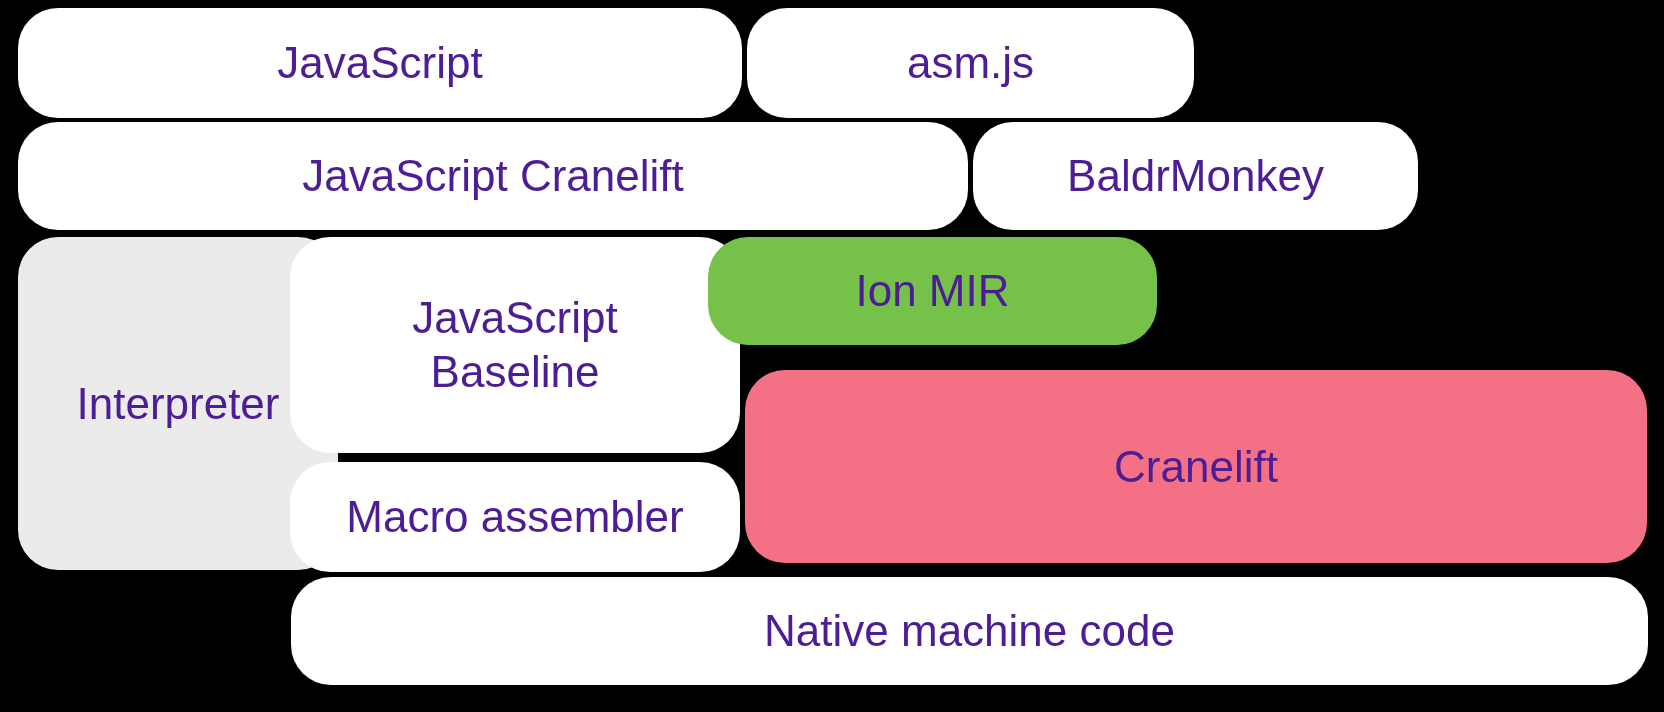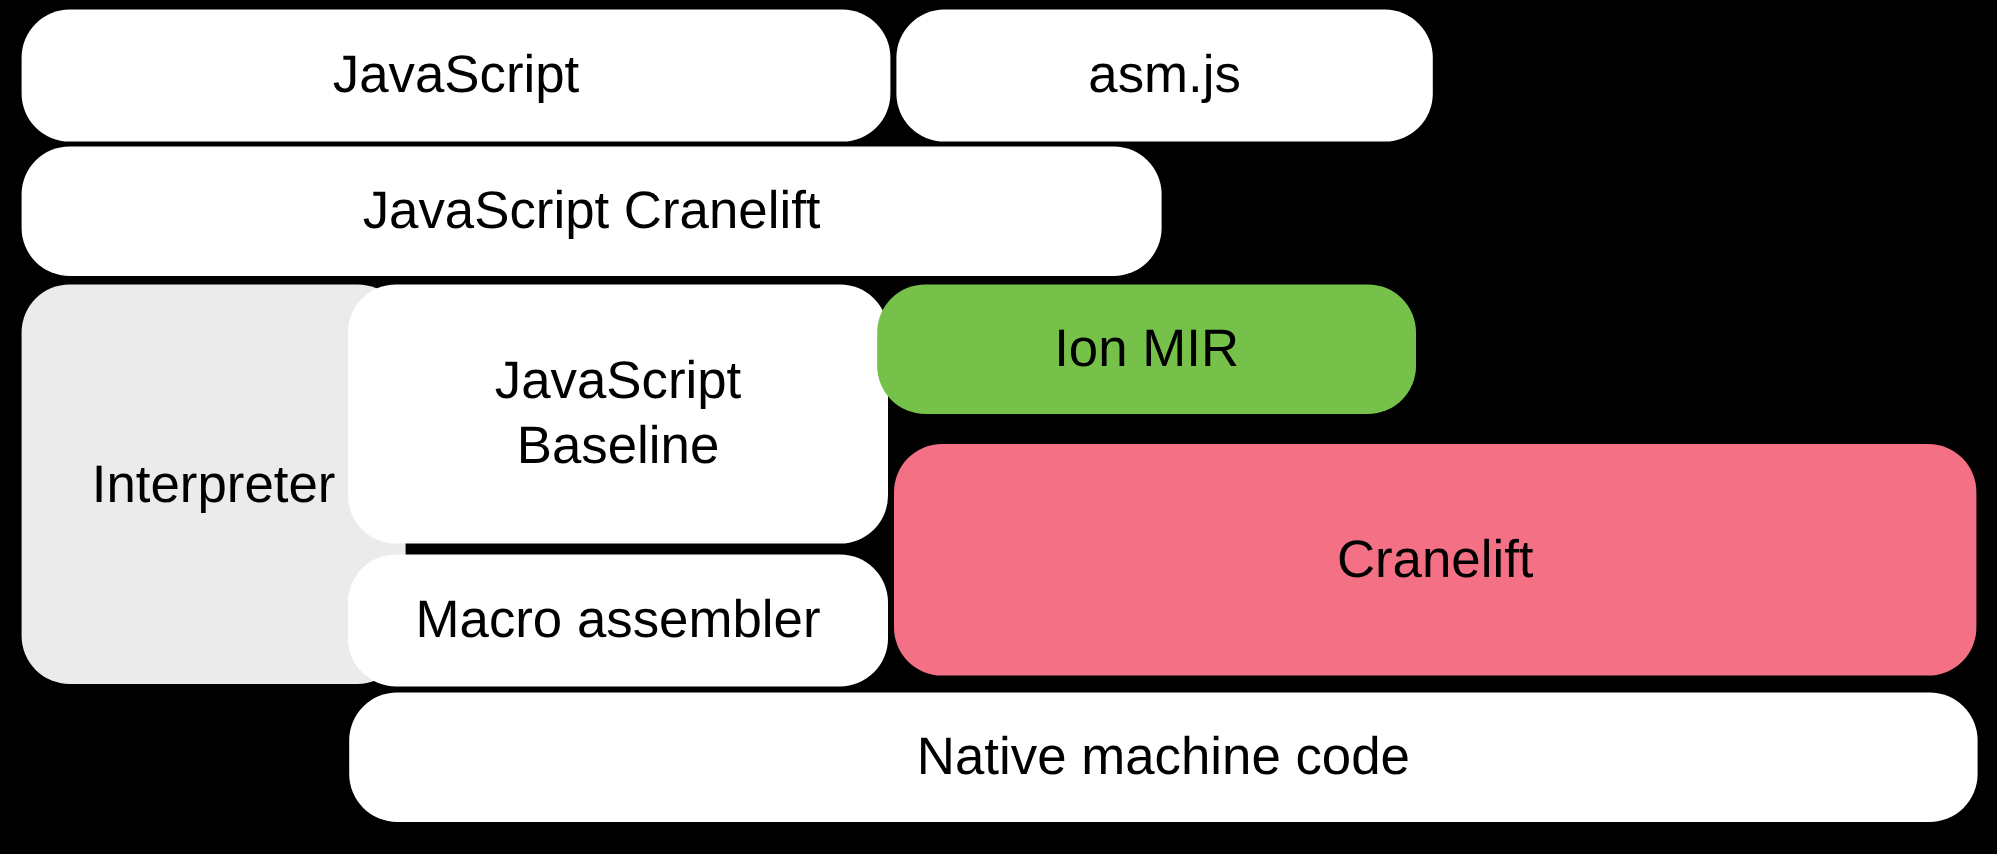--- a/index.html
+++ b/index.html
@@ -18,46 +18,47 @@
   .node {
     position: absolute;
     background: #ffffff;
     border-radius: 40px;
     display: flex;
     align-items: center;
     justify-content: center;
     text-align: center;
     font-size: 44px;
     line-height: 1.22;
-    color: #000000;
+    color: #4c1d95;
     white-space: pre-line;
   }
   
   [data-name="node-javascript"]          { left: 18px;   top: 8px;   width: 724px;  height: 110px; }
   [data-name="node-asmjs"]               { left: 747px;  top: 8px;   width: 447px;  height: 110px; }
   [data-name="node-wasm"]                { left: 1199px; top: 8px;   width: 449px;  height: 110px; }
   
   [data-name="node-javascript-bytecode"] { left: 18px;   top: 122px; width: 950px;  height: 108px; }
   [data-name="node-baldrmonkey"]         { left: 973px;  top: 122px; width: 445px;  height: 108px; }
   
   [data-name="node-interpreter"]         { left: 18px;   top: 237px; width: 320px;  height: 333px; background: #EBEBEB; }
   [data-name="node-javascript-baseline"] { left: 290px;  top: 237px; width: 450px;  height: 216px; }
-  [data-name="node-ion-mir"]             { left: 731px;  top: 237px; width: 449px;  height: 108px; background: #76C14A; }
+  [data-name="node-ion-mir"]             { left: 708px;  top: 237px; width: 449px;  height: 108px; background: #76C14A; }
   [data-name="node-cranelift"]           { left: 745px;  top: 370px; width: 902px;  height: 193px; background: #F47185; }
   [data-name="node-macro-assembler"]     { left: 290px;  top: 462px; width: 450px;  height: 110px; }
   
   [data-name="node-native-machine-code"] { left: 291px;  top: 577px; width: 1357px; height: 108px; }
 </style>
 </head>
 <body>
 
 <div class="stage" data-name="compiler-pipeline-diagram">
   <div class="node" data-name="node-javascript">JavaScript</div>
   <div class="node" data-name="node-asmjs">asm.js</div>
   <div class="node" data-name="node-javascript-bytecode">JavaScript Cranelift</div>
+  <div class="node" data-name="node-baldrmonkey">BaldrMonkey</div>
   <div class="node" data-name="node-interpreter">Interpreter</div>
   <div class="node" data-name="node-javascript-baseline">JavaScript
 Baseline</div>
   <div class="node" data-name="node-ion-mir">Ion MIR</div>
   <div class="node" data-name="node-cranelift">Cranelift</div>
   <div class="node" data-name="node-macro-assembler">Macro assembler</div>
   <div class="node" data-name="node-native-machine-code">Native machine code</div>
 </div>
 
 </body></html>

